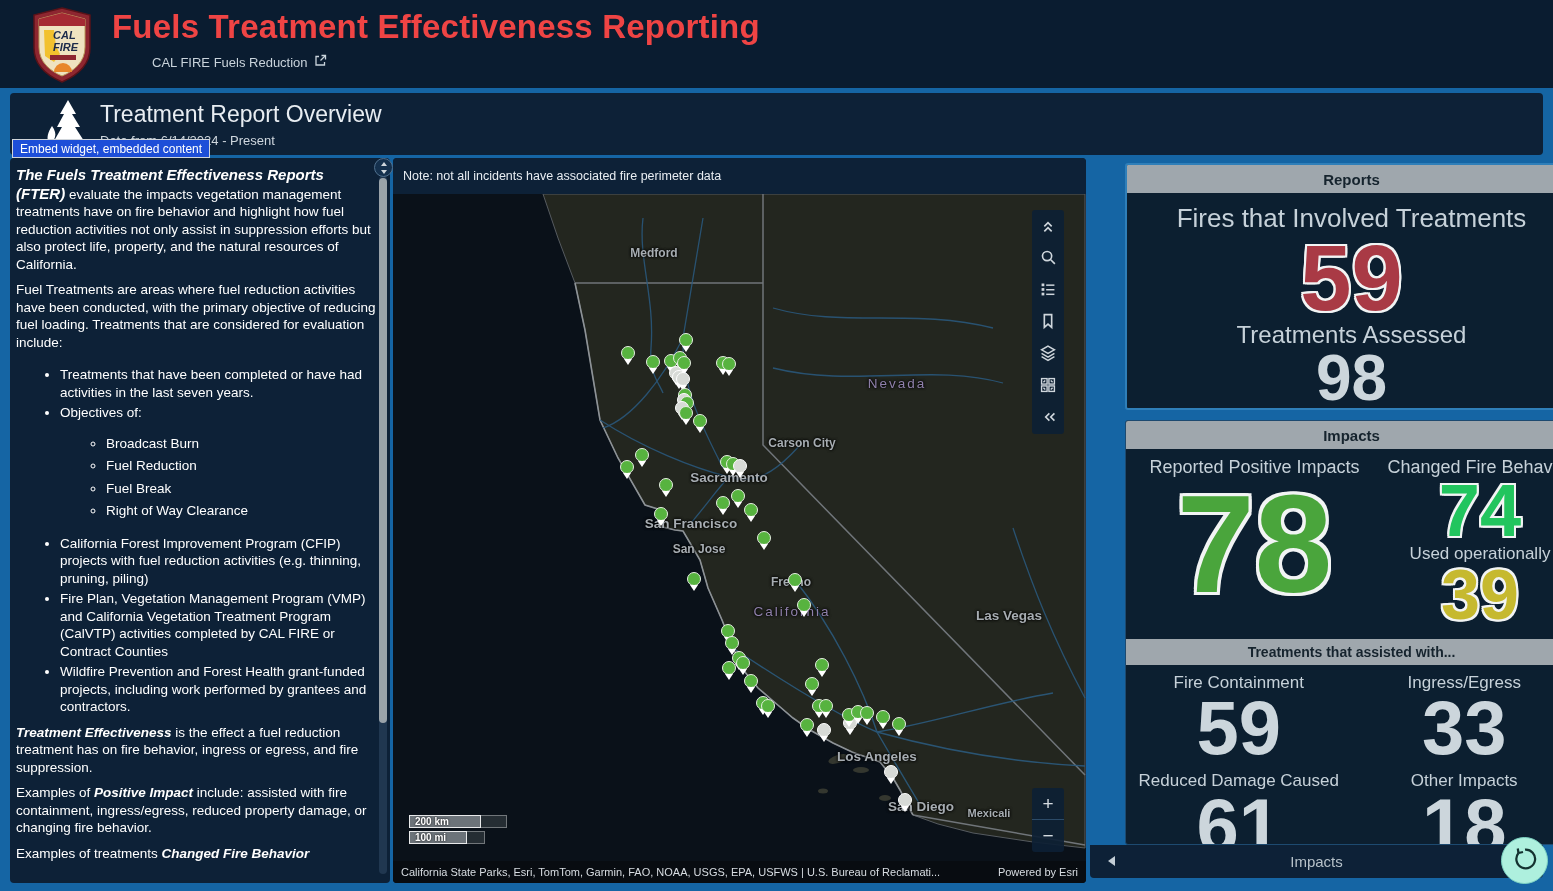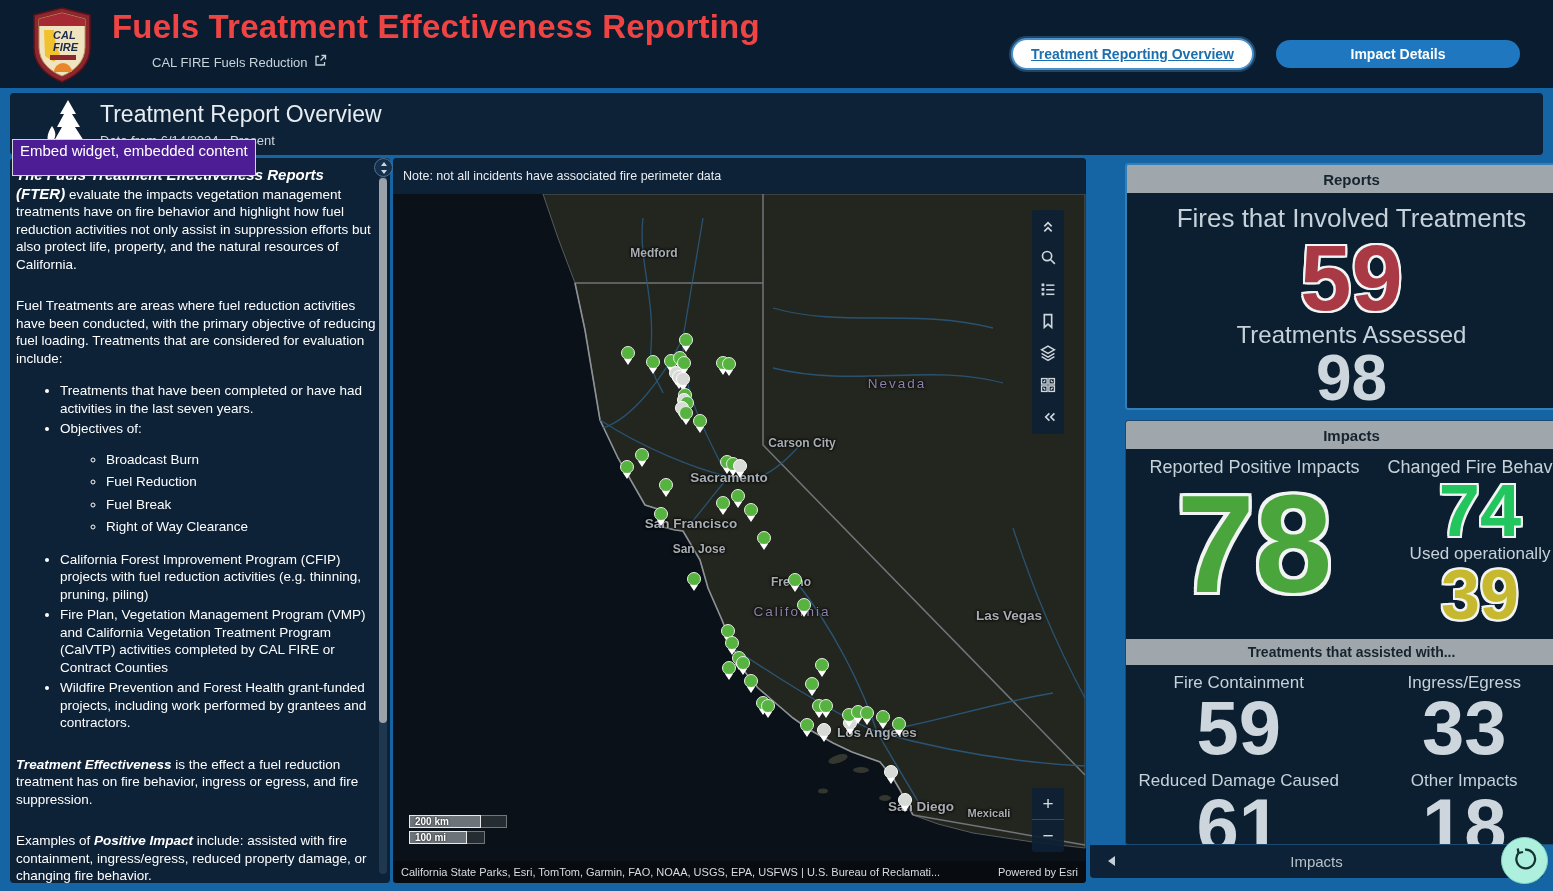--- a/index.html
+++ b/index.html
@@ -19,28 +19,28 @@
                  display:flex; align-items:center; cursor:pointer; }
   .pill-blue { height:28px; width:244px; background:#1f78bf; border:none; border-radius:15px;
                font-size:14px; font-weight:700; color:#ffffff; display:flex; align-items:center;
                justify-content:center; cursor:pointer; }
 
   
   .subheader { position:absolute; left:10px; top:93px; width:1533px; height:62px; background:#0d2137; border-radius:4px; }
   .subheader .tree { position:absolute; left:32px; top:5px; }
   .sh-title { position:absolute; left:90px; top:8px; font-size:23px; font-weight:500; color:#e8edf2; }
   .sh-date  { position:absolute; left:90px; top:40px; font-size:13px; color:#cfd7de; }
-  .tooltip { position:absolute; left:12px; top:139px; background:#4c1d95; border:1px solid #d0d5da;
-             color:#ffffff; font-size:15px; padding:2px 7px 16px; z-index:50; white-space:nowrap; }
+  .tooltip { position:absolute; left:12px; top:139px; background:#1d4ed8; border:1px solid #d0d5da;
+             color:#ffffff; font-size:12px; padding:2px 7px 1px; z-index:50; white-space:nowrap; }
 
   
   .left-panel { position:absolute; left:10px; top:158px; width:380px; height:725px; background:#0d2137;
                 border-radius:4px; color:#ffffff; overflow:hidden; }
   .article { position:absolute; left:6px; top:8px; width:360px; font-size:13.5px; line-height:17.5px; }
-  .article .para { margin-top:24px; }
+  .article .para { margin-top:8px; }
   .article .para:first-child { margin-top:0; }
   .bi { font-weight:700; font-style:italic; }
   .lead { font-size:15px; }
   .article ul.l1 { margin:15px 0 0 0; padding-left:44px; }
   .article ul.l1 li { margin-bottom:3px; }
   .article ul.l2 { list-style:circle; margin:13px 0 14px 0; padding-left:46px; }
   .article ul.l2 li { margin-bottom:5px; }
   .lp-track { position:absolute; right:3px; top:18px; width:8px; height:698px; background:#203750; border-radius:4px; }
   .lp-thumb { position:absolute; right:3px; top:20px; width:8px; height:545px; background:#9aa3a9; border-radius:4px; cursor:pointer; }
   .resize-handle { position:absolute; left:373px; top:-1px; width:19px; height:19px; background:#14304d;
@@ -140,24 +140,20 @@
     <div class="app-sub">
       <span style="cursor:pointer;text-align:center;">CAL FIRE Fuels Reduction</span>
       <span style="cursor:pointer;">
         <svg width="13" height="13" viewBox="0 0 13 13" fill="none" stroke="#c9d3db" stroke-width="1.3">
           <path d="M5 2.5 H2 V11 H10.5 V8"></path>
             <path d="M6.5 6.5 L11 2"></path>
             <path d="M7.5 1.5 H11.5 V5.5"></path>
         </svg>
       </span>
     </div>
-    <div class="nav">
-      <button class="pill-active">Treatment Reporting Overview</button>
-      <button class="pill-blue">Impact Details</button>
-    </div>
   </div>
 
   <div class="subheader">
     <span class="tree">
       <svg width="46" height="56" viewBox="0 0 46 56" fill="#ffffff">
         <path d="M26 2 L34 16 L30 16 L38 29 L33 29 L42 43 L28 43 L28 52 L23 52 L23 43 L12 43 L20 29 L15 29 L22 16 L18 16 Z"></path>
         <path d="M10 28 C6 34 4 40 7 46 C9 50 13 52 17 52 C12 48 11 44 13 39 C14 36 13 32 10 28 Z"></path>
       </svg>
     </span>
     <div class="sh-title">Treatment Report Overview</div>
@@ -236,21 +232,21 @@
     <div>
         <span class="maplabel city" style="left: 261px; top: 95px;">Medford</span>
         <span class="maplabel state" style="left: 504px; top: 225px;">Nevada</span>
         <span class="maplabel city" style="left: 409px; top: 285px;">Carson City</span>
         <span class="maplabel city big" style="left: 336px; top: 319px;">Sacramento</span>
         <span class="maplabel city big" style="left: 298px; top: 365px;">San Francisco</span>
         <span class="maplabel city" style="left: 306px; top: 391px;">San Jose</span>
         <span class="maplabel city" style="left: 398px; top: 424px;">Fresno</span>
         <span class="maplabel state" style="left: 399px; top: 453px;">California</span>
         <span class="maplabel city big" style="left: 616px; top: 457px;">Las Vegas</span>
-        <span class="maplabel city big" style="left: 484px; top: 574px;">Los Angeles</span>
+        <span class="maplabel city big" style="left: 484px; top: 598px;">Los Angeles</span>
         <span class="maplabel city big" style="left: 528px; top: 648px;">San Diego</span>
         <span class="maplabel city small" style="left: 596px; top: 655px;">Mexicali</span>
       </div>
     <div>
         <div class="marker" style="left: 228px; top: 188px;">
           <span class="dot"></span>
           <span class="tip"></span>
         </div>
         <div class="marker" style="left: 253px; top: 197px;">
           <span class="dot"></span>

